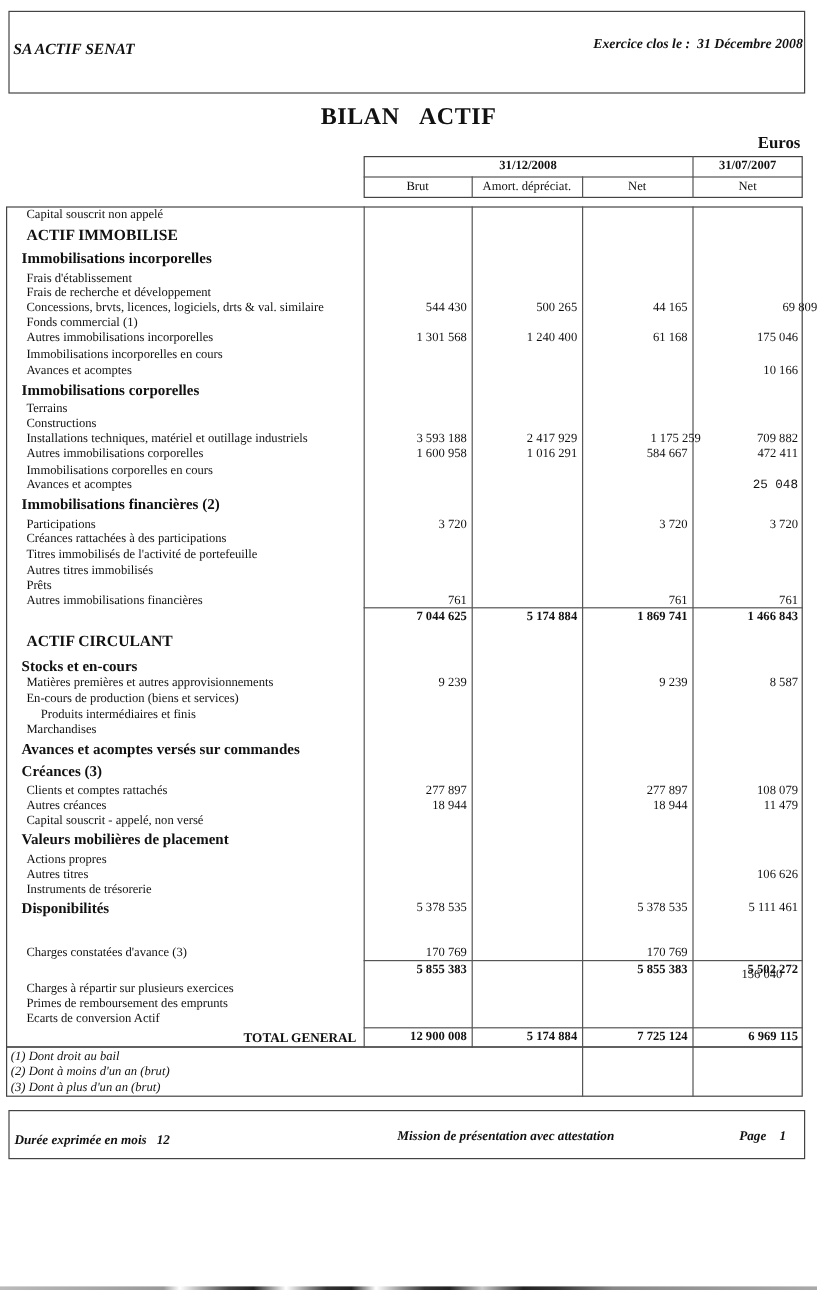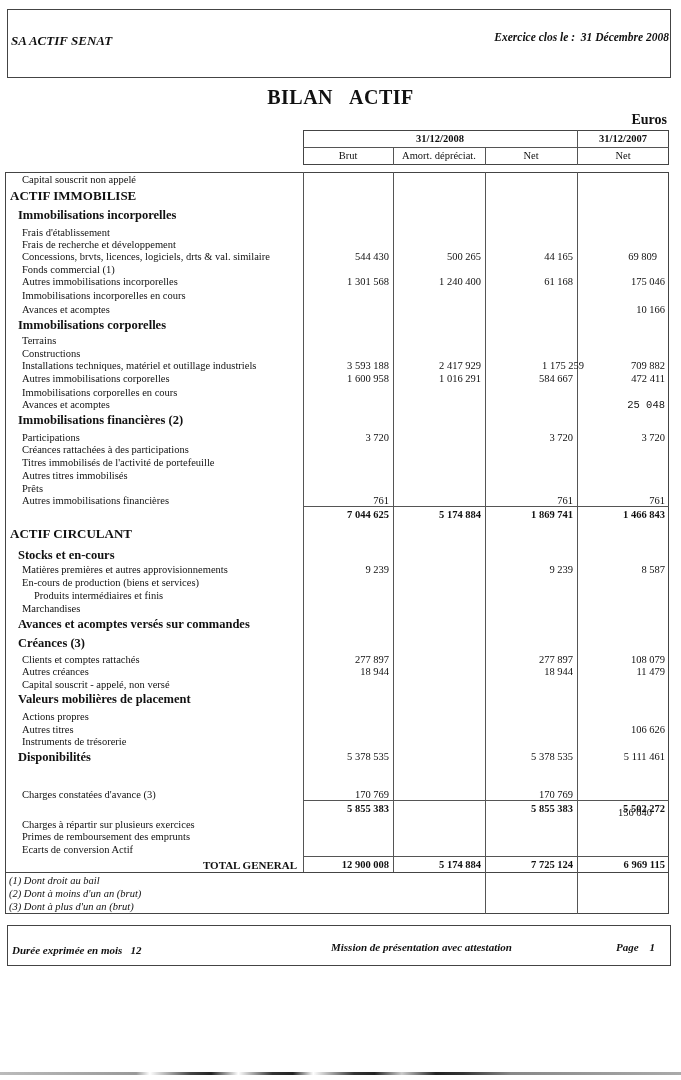--- a/index.html
+++ b/index.html
@@ -13,21 +13,21 @@
     .hdr-company { left: 11px; top: 33px; font-size: 13px; font-weight: bold; font-style: italic; }
     .hdr-exercise { right: 12px; top: 31px; font-size: 11.5px; font-weight: bold; font-style: italic; white-space: pre; }
     .title { left: 0; width: 681px; top: 86px; text-align: center; font-size: 20px; font-weight: bold; letter-spacing: 0.5px; }
     .title span { margin-left: 16px; }
     .currency { right: 14px; top: 112px; font-size: 14px; font-weight: bold; }
     .hcell { position: absolute; text-align: center; font-size: 10.5px; line-height: 16px; }
     .hbold { font-weight: bold; }
     .vline { position: absolute; width: 1px; background: #555; }
     .hline { position: absolute; height: 1px; background: #555; }
     .lbl { position: absolute; white-space: nowrap; font-size: 10.5px; line-height: 12px; }
-    .sec { font-weight: bold; font-size: 13px; }
+    .sec { font-weight: bold; font-size: 13px; margin-left: 12px; }
     .sub { font-weight: bold; font-size: 12.5px; }
     .num { position: absolute; text-align: right; font-size: 10.5px; line-height: 12px; white-space: nowrap; }
     .numb { font-weight: bold; }
     .fn { position: absolute; font-style: italic; font-size: 10.5px; line-height: 12px; white-space: nowrap; }
     .foot { position: absolute; font-style: italic; font-weight: bold; font-size: 11px; white-space: pre; }
     .scanbar { position: absolute; left: 0; top: 1072px; width: 681px; height: 3px;
       background: linear-gradient(90deg, #bbb 0%, #999 20%, #fff 22%, #444 28%, #222 31%, #fff 35%, #333 40%, #222 43%, #fff 46%, #333 52%, #222 55%, #ccc 59%, #222 64%, #333 68%, #888 75%, #aaa 100%); }
   </style>
 </head>
 <body>
@@ -39,21 +39,21 @@
 <div class="abs title"><span style="margin-left:0">BILAN</span><span>ACTIF</span></div>
 <div class="abs currency">Euros</div>
 
 <div id="colhead">
   <div class="box" style="left:303px; top:130px; width:366px; height:35px;"></div>
   <div class="hline" style="left:303px; top:147px; width:366px;"></div>
   <div class="vline" style="left:577px; top:130px; height:35px;"></div>
   <div class="vline" style="left:393px; top:147px; height:18px;"></div>
   <div class="vline" style="left:485px; top:147px; height:18px;"></div>
   <div class="hcell hbold" style="left:303px; width:274px; top:131px;">31/12/2008</div>
-  <div class="hcell hbold" style="left:577px; width:92px; top:131px;">31/12/2007</div>
+  <div class="hcell hbold" style="left:577px; width:92px; top:131px;">31/07/2007</div>
   <div class="hcell" style="left:303px; width:90px; top:148px;">Brut</div>
   <div class="hcell" style="left:393px; width:92px; top:148px;">Amort. dépréciat.</div>
   <div class="hcell" style="left:485px; width:92px; top:148px;">Net</div>
   <div class="hcell" style="left:577px; width:92px; top:148px;">Net</div>
 </div>
 
 <div>
   <div class="box" style="left:5px; top:172px; width:664px; height:701px;"></div>
   <div class="vline" style="left:303px; top:172px; height:701px;"></div>
   <div class="vline" style="left:393px; top:172px; height:701px;"></div>
@@ -76,21 +76,21 @@
         <div class="lbl" style="left: 22px; top: 227px;">Frais d'établissement</div>
       </div>
       <div>
         <div class="lbl" style="left: 22px; top: 239px;">Frais de recherche et développement</div>
       </div>
       <div>
         <div class="lbl" style="left: 22px; top: 251px;">Concessions, brvts, licences, logiciels, drts &amp; val. similaire</div>
         <div class="num" style="left: 301px; width: 88px; top: 251px;">544 430</div>
         <div class="num" style="left: 393px; width: 88px; top: 251px;">500 265</div>
         <div class="num" style="left: 485px; width: 88px; top: 251px;">44 165</div>
-        <div class="num" style="left: 577px; width: 80px; top: 251px;">69 809</div>
+        <div class="num" style="left: 577px; width: 104px; top: 251px;">69 809</div>
       </div>
       <div>
         <div class="lbl" style="left: 22px; top: 264px;">Fonds commercial (1)</div>
       </div>
       <div>
         <div class="lbl" style="left: 22px; top: 276px;">Autres immobilisations incorporelles</div>
         <div class="num" style="left: 301px; width: 88px; top: 276px;">1 301 568</div>
         <div class="num" style="left: 393px; width: 88px; top: 276px;">1 240 400</div>
         <div class="num" style="left: 485px; width: 88px; top: 276px;">61 168</div>
         <div class="num" style="left: 577px; width: 88px; top: 276px;">175 046</div>

